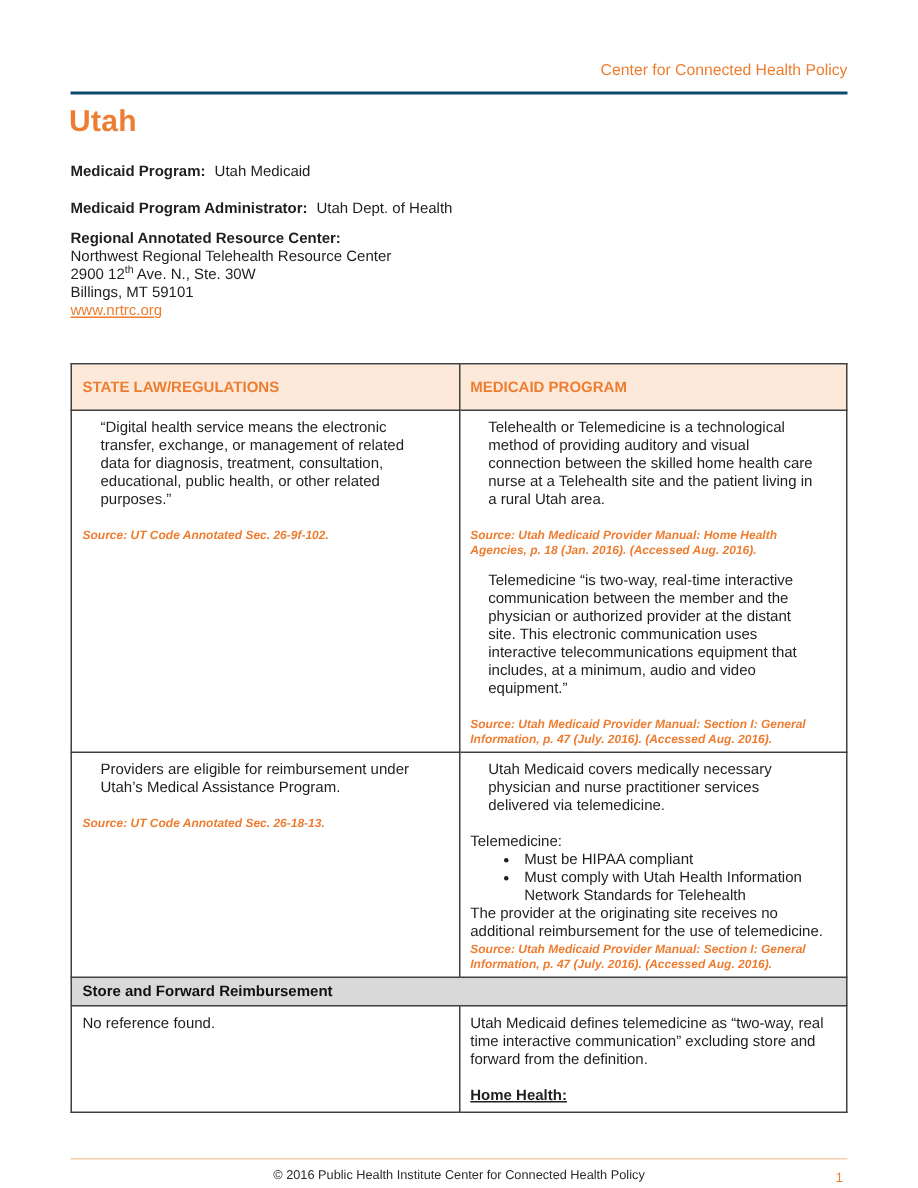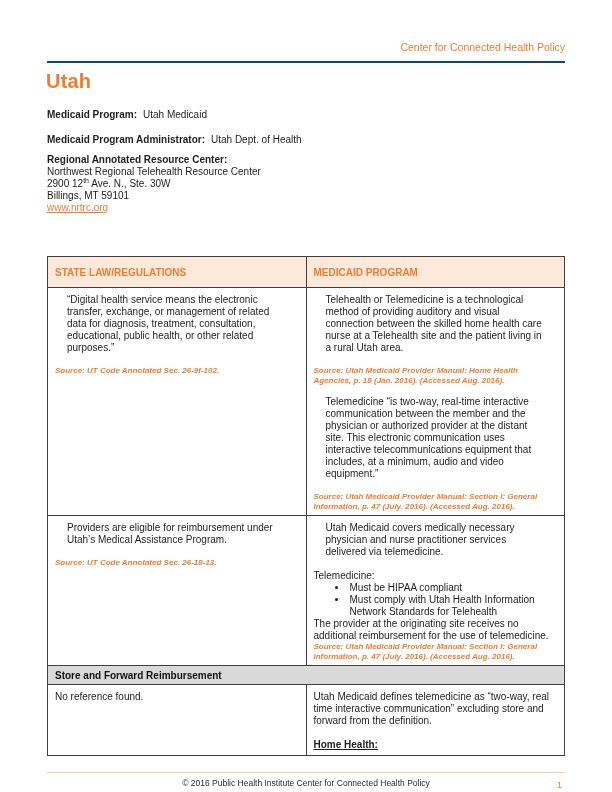--- a/index.html
+++ b/index.html
@@ -38,21 +38,21 @@
   }
   .info .label { font-weight:bold; }
   .info .value { padding-left:6px; }
   .info-line-program { margin-bottom:13px; }
   .info-line-admin { margin-bottom:8px; }
   sup { font-size:7px; vertical-align:super; line-height:0; }
   a.link { color:#ED7D31; text-decoration:underline; cursor:pointer; }
 
   
   table.policy-table {
-    position:absolute; left:47px; top:256px; width:518px;
+    position:absolute; left:47px; top:242px; width:518px;
     border-collapse:collapse; table-layout:fixed;
   }
   .policy-table th, .policy-table td { border:1px solid #404040; }
   th.header-cell {
     background:#FDE9D9; color:#ED7D31;
     font-size:10px; font-weight:bold; text-align:left;
     vertical-align:middle; padding:2px 7px; height:31px;
   }
   td.section-cell {
     background:#D9D9D9; font-size:10px; font-weight:bold;

